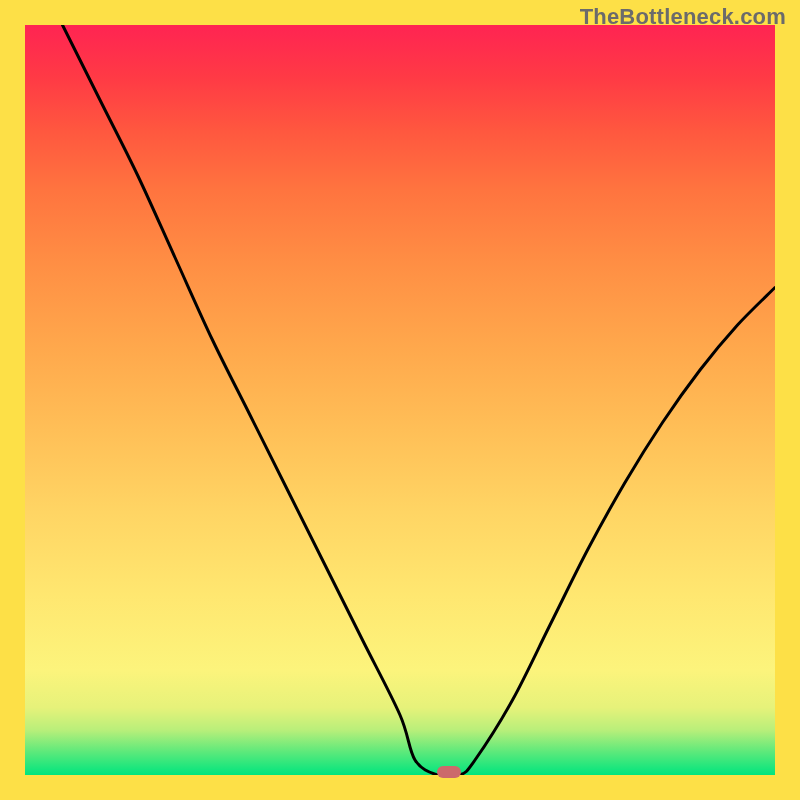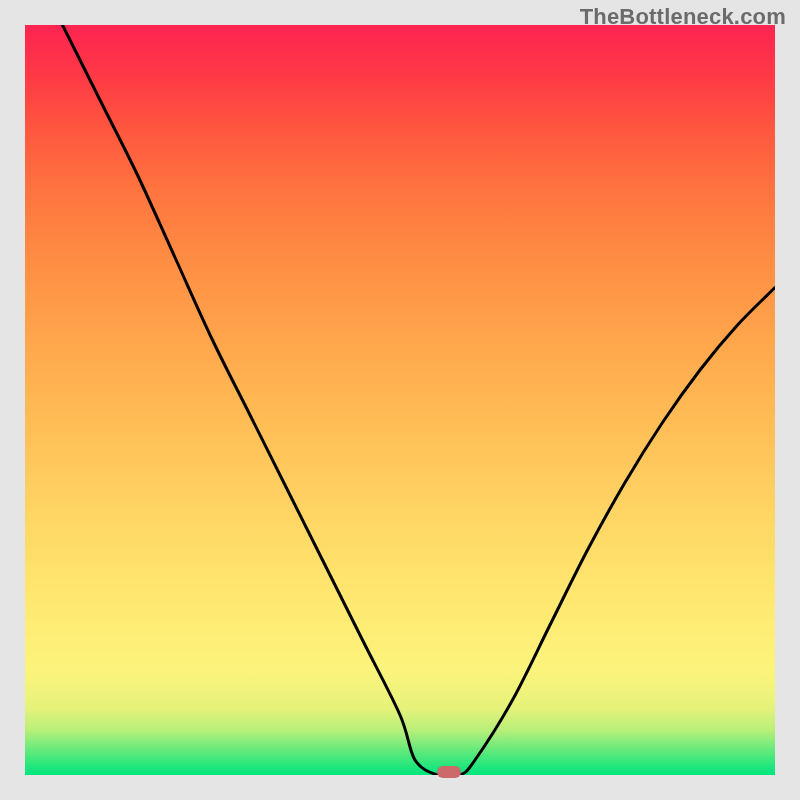--- a/index.html
+++ b/index.html
@@ -8,21 +8,21 @@
     width: 800px;
     height: 800px;
     overflow: hidden;
     background: #000;
     font-family: Arial, Helvetica, sans-serif;
   }
   .frame {
     position: relative;
     width: 800px;
     height: 800px;
-    background: #e5e5e5;
+    background: #fde047;
   }
   .watermark {
     position: absolute;
     top: 4px;
     right: 14px;
     color: #6b6b6b;
     font-size: 22px;
     font-weight: 600;
     letter-spacing: 0.2px;
     user-select: none;

